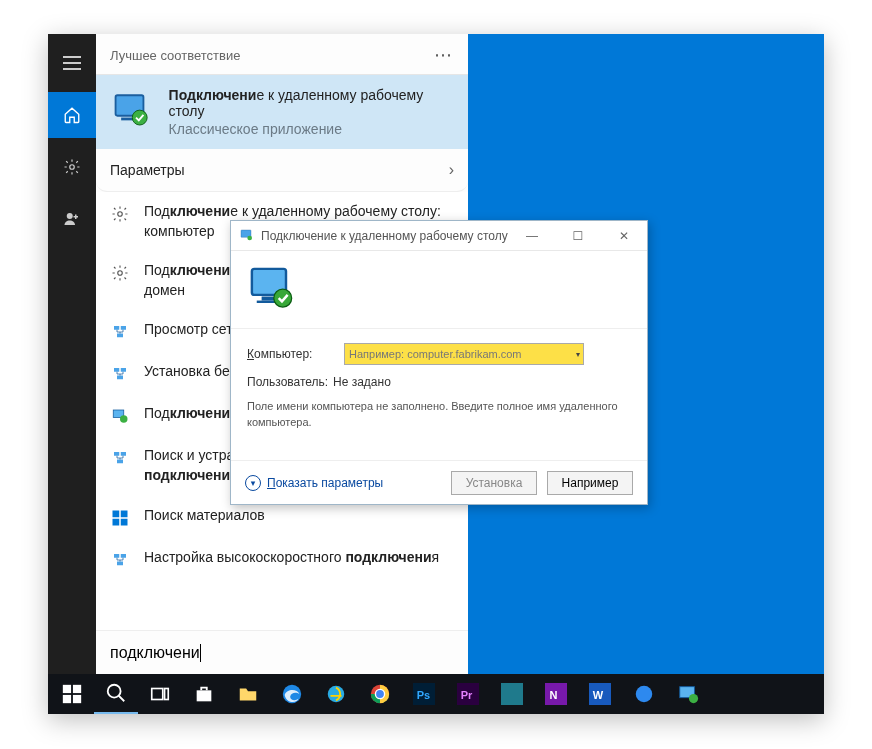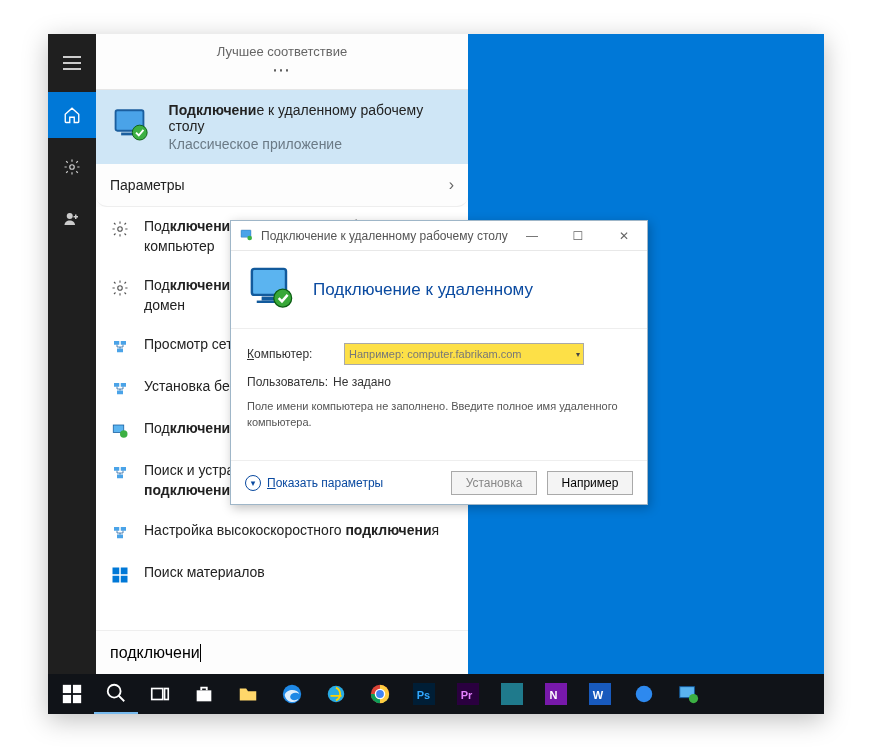--- a/index.html
+++ b/index.html
@@ -15,21 +15,21 @@
 .rail { position: absolute; left: 0; top: 0; width: 48px; bottom: 40px; background: #1f1f1f; display: flex; flex-direction: column; align-items: center; padding-top: 6px; gap: 6px; z-index: 5; }
 .rail-item { width: 48px; height: 46px; display: flex; align-items: center; justify-content: center; color: #ccc; cursor: pointer; }
 .rail-item.active { background: #0078d7; color: #fff; }
 .rail svg { width: 18px; height: 18px; }
 .burger { width: 18px; height: 2px; background: #ccc; position: relative; }
 .burger::before, .burger::after { content: ""; position: absolute; left: 0; width: 18px; height: 2px; background: #ccc; }
 .burger::before { top: -6px; } .burger::after { top: 6px; }
 
 
 .start { position: absolute; left: 48px; top: 0; width: 372px; bottom: 40px; background: #fdfdfd; z-index: 4; display: flex; flex-direction: column; }
-.sect-header { display: flex; align-items: center; justify-content: space-between; padding: 10px 14px 8px; font-size: 13px; color: #666; border-bottom: 1px solid #e6e6e6; flex-direction: column; }
+.sect-header { display: flex; align-items: center; justify-content: space-between; padding: 10px 14px 8px; font-size: 13px; color: #666; border-bottom: 1px solid #e6e6e6; }
 .more { font-size: 18px; letter-spacing: 2px; color: #555; cursor: pointer; }
 .best { display: flex; align-items: center; gap: 14px; padding: 12px 14px; background: #cfe6f6; }
 .best .icon-box { width: 46px; height: 46px; display: flex; align-items: center; justify-content: center; }
 .best .title { font-size: 14px; color: #222; }
 .best .title b { font-weight: 600; }
 .best .sub { font-size: 14px; color: #6b7a86; margin-top: 2px; }
 .sect2 { display: flex; align-items: center; justify-content: space-between; padding: 12px 14px; font-size: 14px; color: #222; border-bottom: 1px solid #eee; border-radius: 11px; }
 .chev { font-size: 16px; color: #666; }
 .items { flex: 1; overflow: hidden; background: #fff; }
 .item { display: flex; align-items: flex-start; gap: 14px; padding: 10px 14px; font-size: 14px; color: #222; cursor: pointer; }
@@ -176,39 +176,39 @@
               <rect x="4" y="4" width="7" height="5" fill="#4aa3e8"></rect>
               <rect x="13" y="4" width="7" height="5" fill="#4aa3e8"></rect>
               <rect x="8" y="14" width="8" height="5" fill="#4aa3e8"></rect>
               <path d="M8 9v3h8V9M12 12v2" stroke="#1b5e9e" fill="none"></path>
             </svg>
           </div>
           <div class="txt">Поиск и устранение проблем с сетью и <b>подключени</b>ем</div>
         </div>
         <div class="item">
           <div class="ic">
-            <svg viewBox="0 0 24 24" width="18" height="18">
-              <rect x="4" y="4" width="7" height="5" fill="#4aa3e8"></rect>
-              <rect x="13" y="4" width="7" height="5" fill="#4aa3e8"></rect>
-              <rect x="8" y="14" width="8" height="5" fill="#4aa3e8"></rect>
-              <path d="M8 9v3h8V9M12 12v2" stroke="#1b5e9e" fill="none"></path>
-            </svg>
-          </div>
-          <div class="txt">Настройка высокоскоростного <b>подключени</b>я</div>
-        </div>
-        <div class="item">
-          <div class="ic">
             <svg viewBox="0 0 24 24" width="18" height="18" fill="#0078d7">
               <rect x="2" y="2" width="9" height="9"></rect>
               <rect x="13" y="2" width="9" height="9"></rect>
               <rect x="2" y="13" width="9" height="9"></rect>
               <rect x="13" y="13" width="9" height="9"></rect>
             </svg>
           </div>
           <div class="txt">Поиск материалов</div>
+        </div>
+        <div class="item">
+          <div class="ic">
+            <svg viewBox="0 0 24 24" width="18" height="18">
+              <rect x="4" y="4" width="7" height="5" fill="#4aa3e8"></rect>
+              <rect x="13" y="4" width="7" height="5" fill="#4aa3e8"></rect>
+              <rect x="8" y="14" width="8" height="5" fill="#4aa3e8"></rect>
+              <path d="M8 9v3h8V9M12 12v2" stroke="#1b5e9e" fill="none"></path>
+            </svg>
+          </div>
+          <div class="txt">Настройка высокоскоростного <b>подключени</b>я</div>
         </div>
       </div>
     <div class="searchbox">
       <span id="sv">подключени</span>
         <span class="caret"></span>
     </div>
   </div>
 
   <div class="rdp">
     <div class="rdp-title">
@@ -229,21 +229,20 @@
       <div class="big-icon ico-rdp">
         <svg viewBox="0 0 64 64">
             <rect x="6" y="6" width="42" height="32" rx="3" fill="#5bb4f0" stroke="#125a9c" stroke-width="3"></rect>
             <rect x="18" y="40" width="18" height="5" fill="#125a9c"></rect>
             <rect x="12" y="45" width="30" height="3" fill="#125a9c"></rect>
             <circle cx="44" cy="42" r="11" fill="#38a838" stroke="#0b5c12" stroke-width="1.5"></circle>
             <path d="M39 42l4 4 7-8" stroke="#fff" stroke-width="3" fill="none"></path>
           </svg>
       </div>
       <div class="h1">
-        <div>Подключение к удаленному</div>
       </div>
     </div>
     <div class="rdp-body">
       <div class="row">
         <div class="lbl"><u>К</u><span>омпьютер:</span></div>
         <div class="combo">
           <span>Например: computer.fabrikam.com</span>
           <span class="dd">▾</span>
         </div>
       </div>

